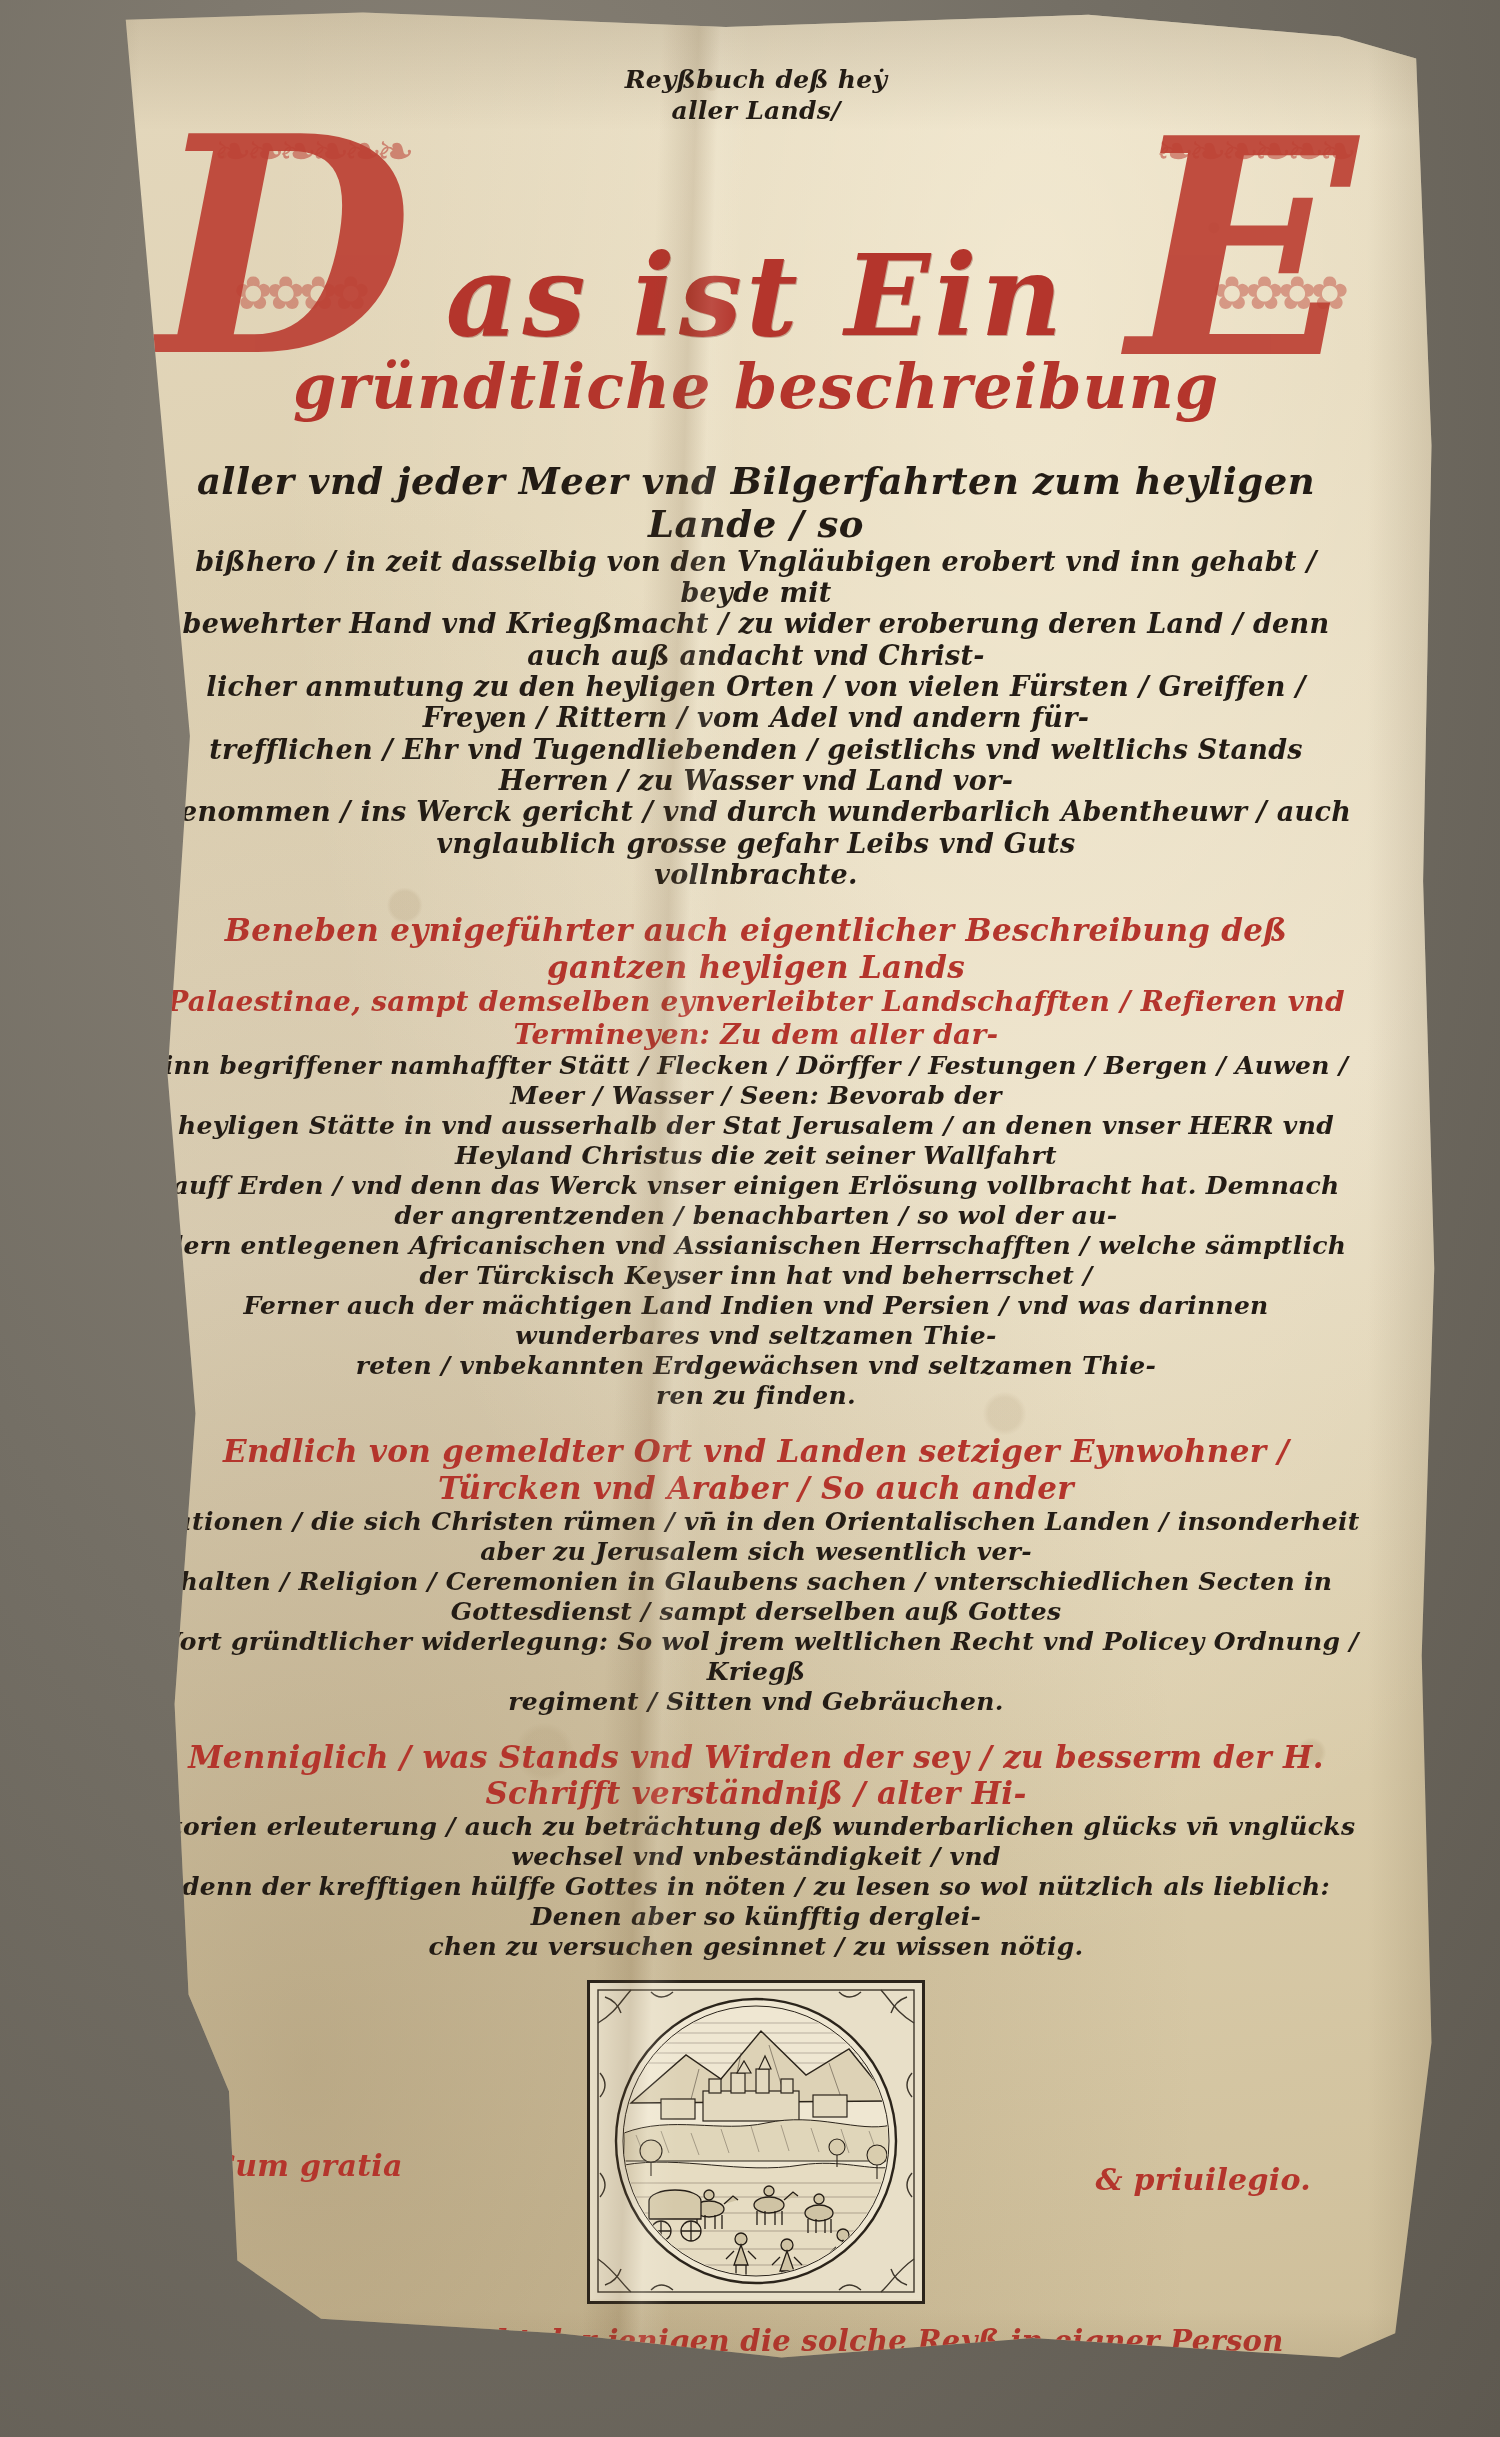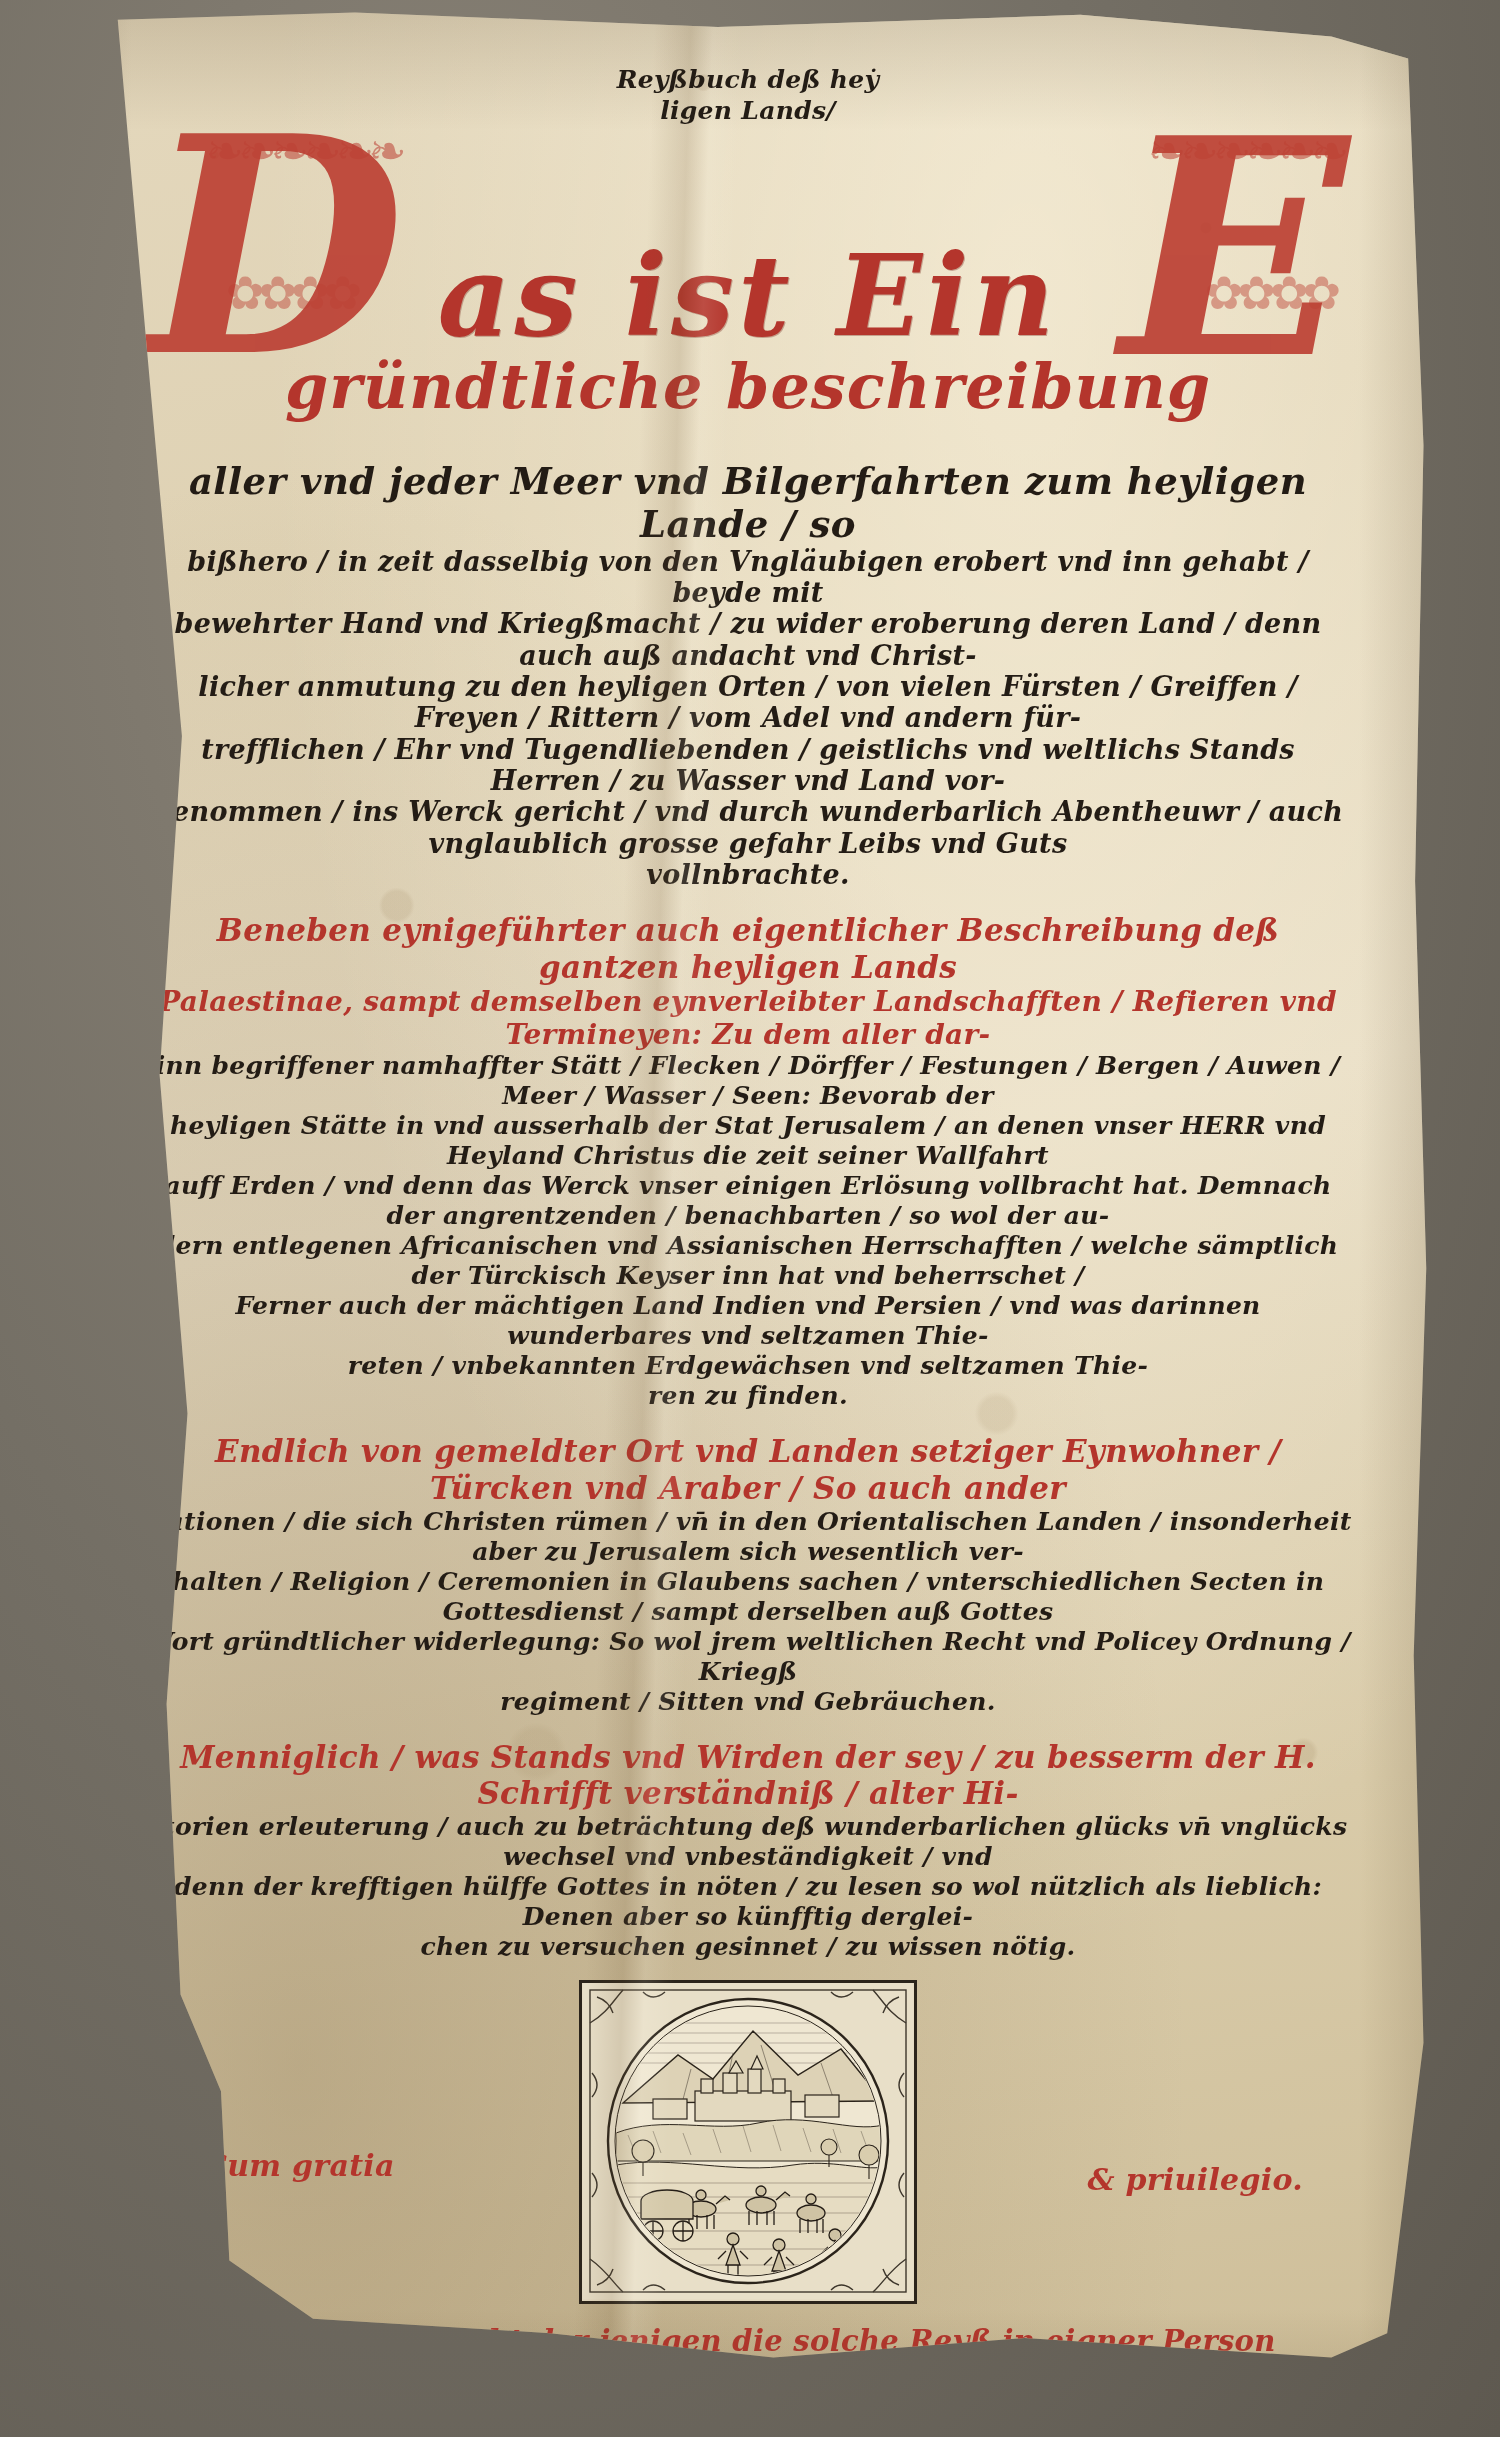--- a/index.html
+++ b/index.html
@@ -20,21 +20,21 @@
     width: 1500px;
     height: 2437px;
     background:
       radial-gradient(ellipse at 30% 20%, #8a8377 0%, #746f65 45%, #5e5950 100%);
     overflow: hidden;
   }
 
   
   #leaf {
     position: absolute;
-    left: 48px;
+    left: 56px;
     top: 10px;
     width: 1395px;
     height: 2420px;
     background:
       radial-gradient(ellipse at 70% 12%, rgba(255,248,228,0.55) 0%, rgba(0,0,0,0) 55%),
       radial-gradient(ellipse at 18% 85%, rgba(120,96,60,0.30) 0%, rgba(0,0,0,0) 55%),
       linear-gradient(170deg, #e4d8bd 0%, #dfd2b4 22%, #e7dcc3 48%, #d9cba9 75%, #cdbd98 100%);
     box-shadow: 0 0 42px rgba(0,0,0,0.55);
     clip-path: polygon(
       5% 0.4%, 22% 0.1%, 48% 0.7%, 74% 0.2%, 92% 1.1%, 97.5% 2.0%,
@@ -236,21 +236,21 @@
 </head>
 <body>
 
 <div id="page">
   <div id="leaf">
 
     <div id="content">
 
       <div class="toplines fraktur black">
         <div>Reyßbuch deß heẏ</div>
-        <div>ligen Lands/</div>
+        <div>aller Lands/</div>
       </div>
 
       <div class="display-wrap">
 
         <div class="filigree" style="left:10px; top:8px; width:300px;">
           ❧❧❧❧❧❧
         </div>
         <div class="filigree" style="right:10px; top:8px; width:300px; text-align:right;">
           ❧❧❧❧❧❧
         </div>

